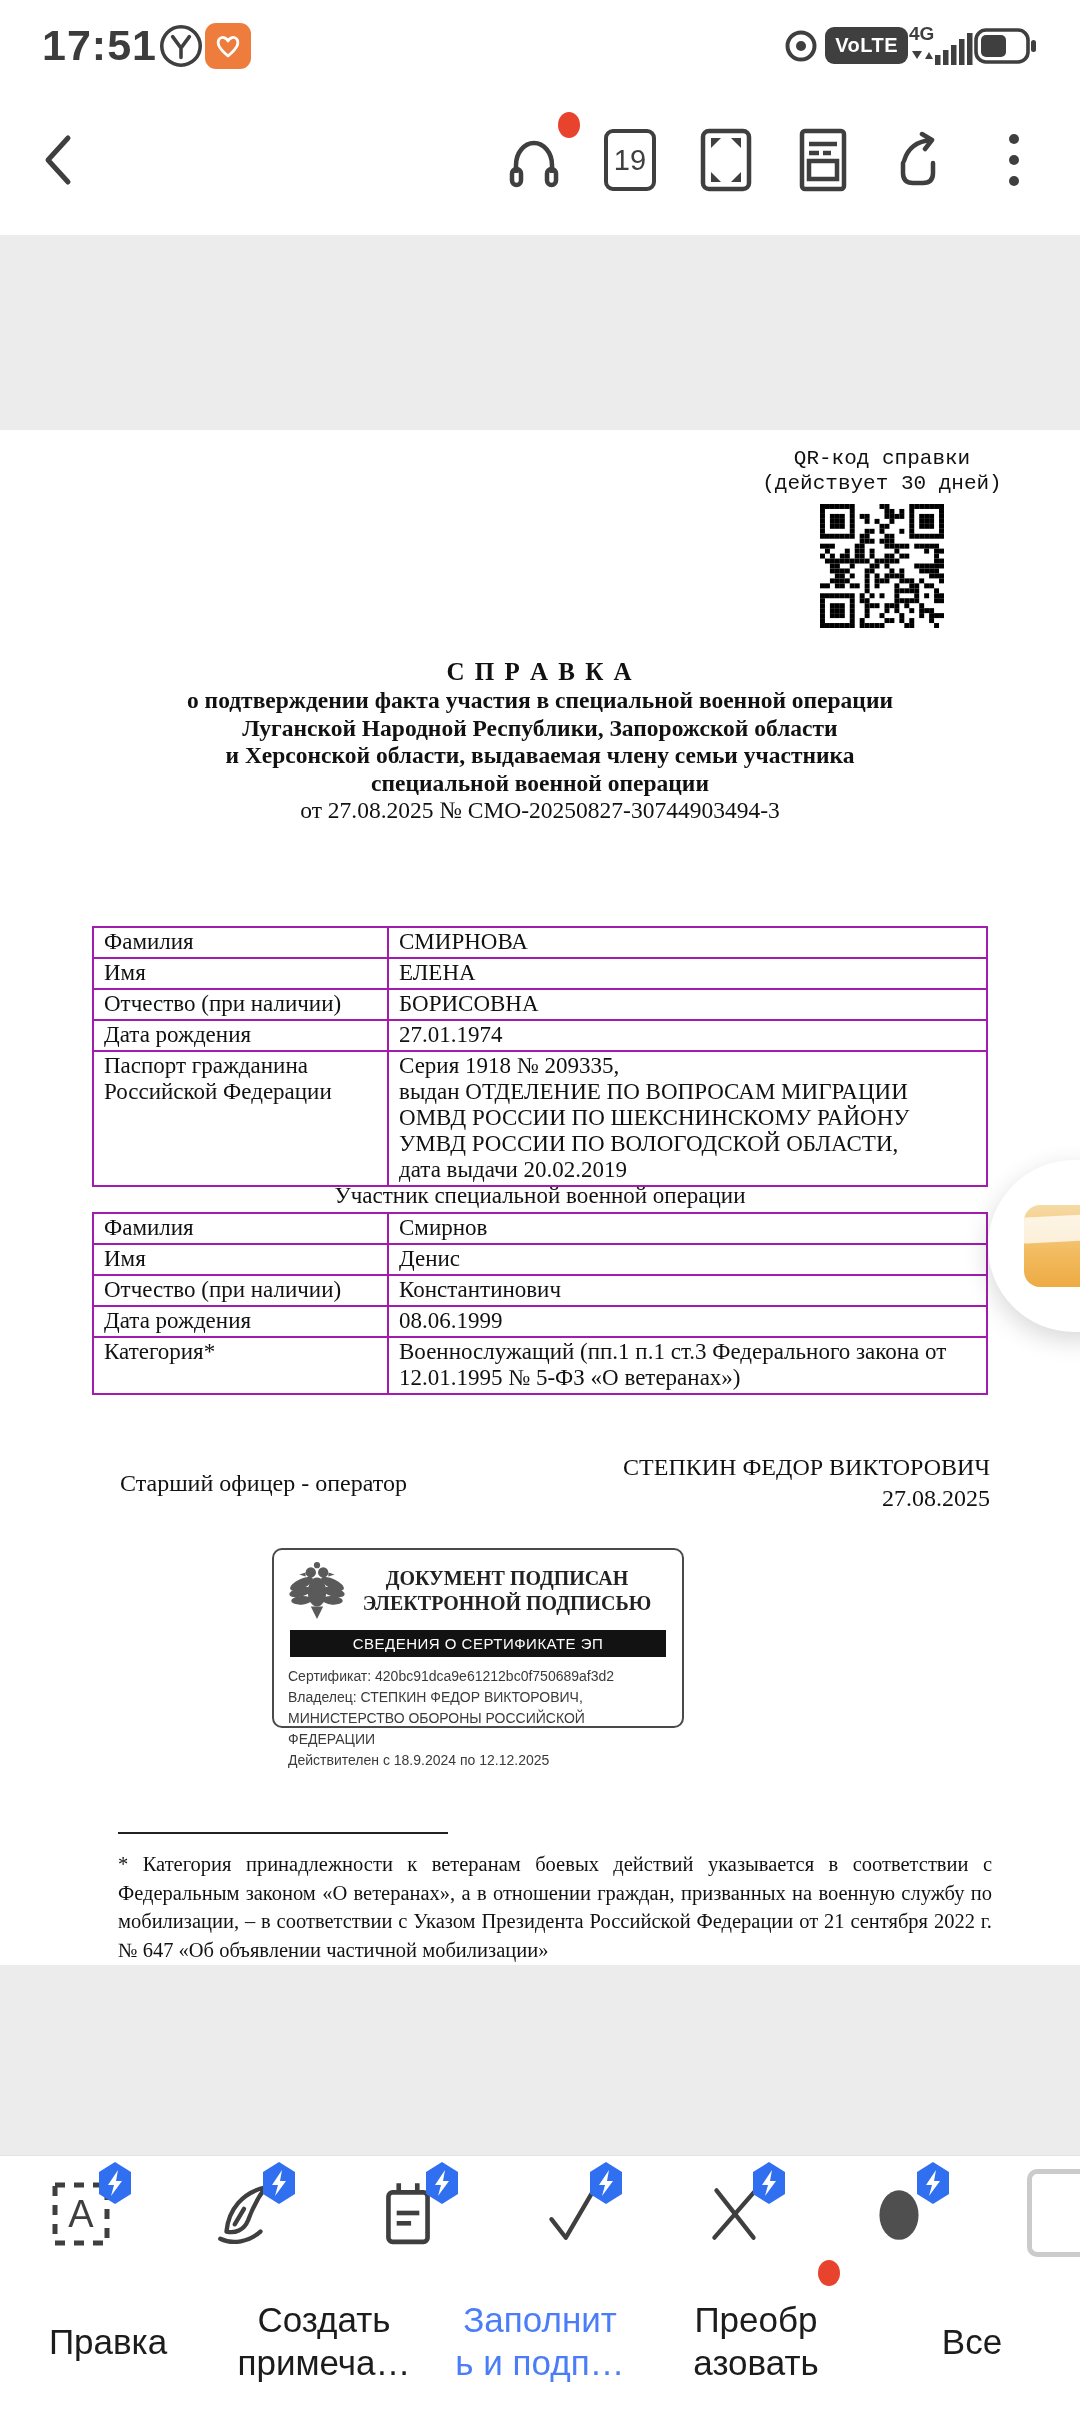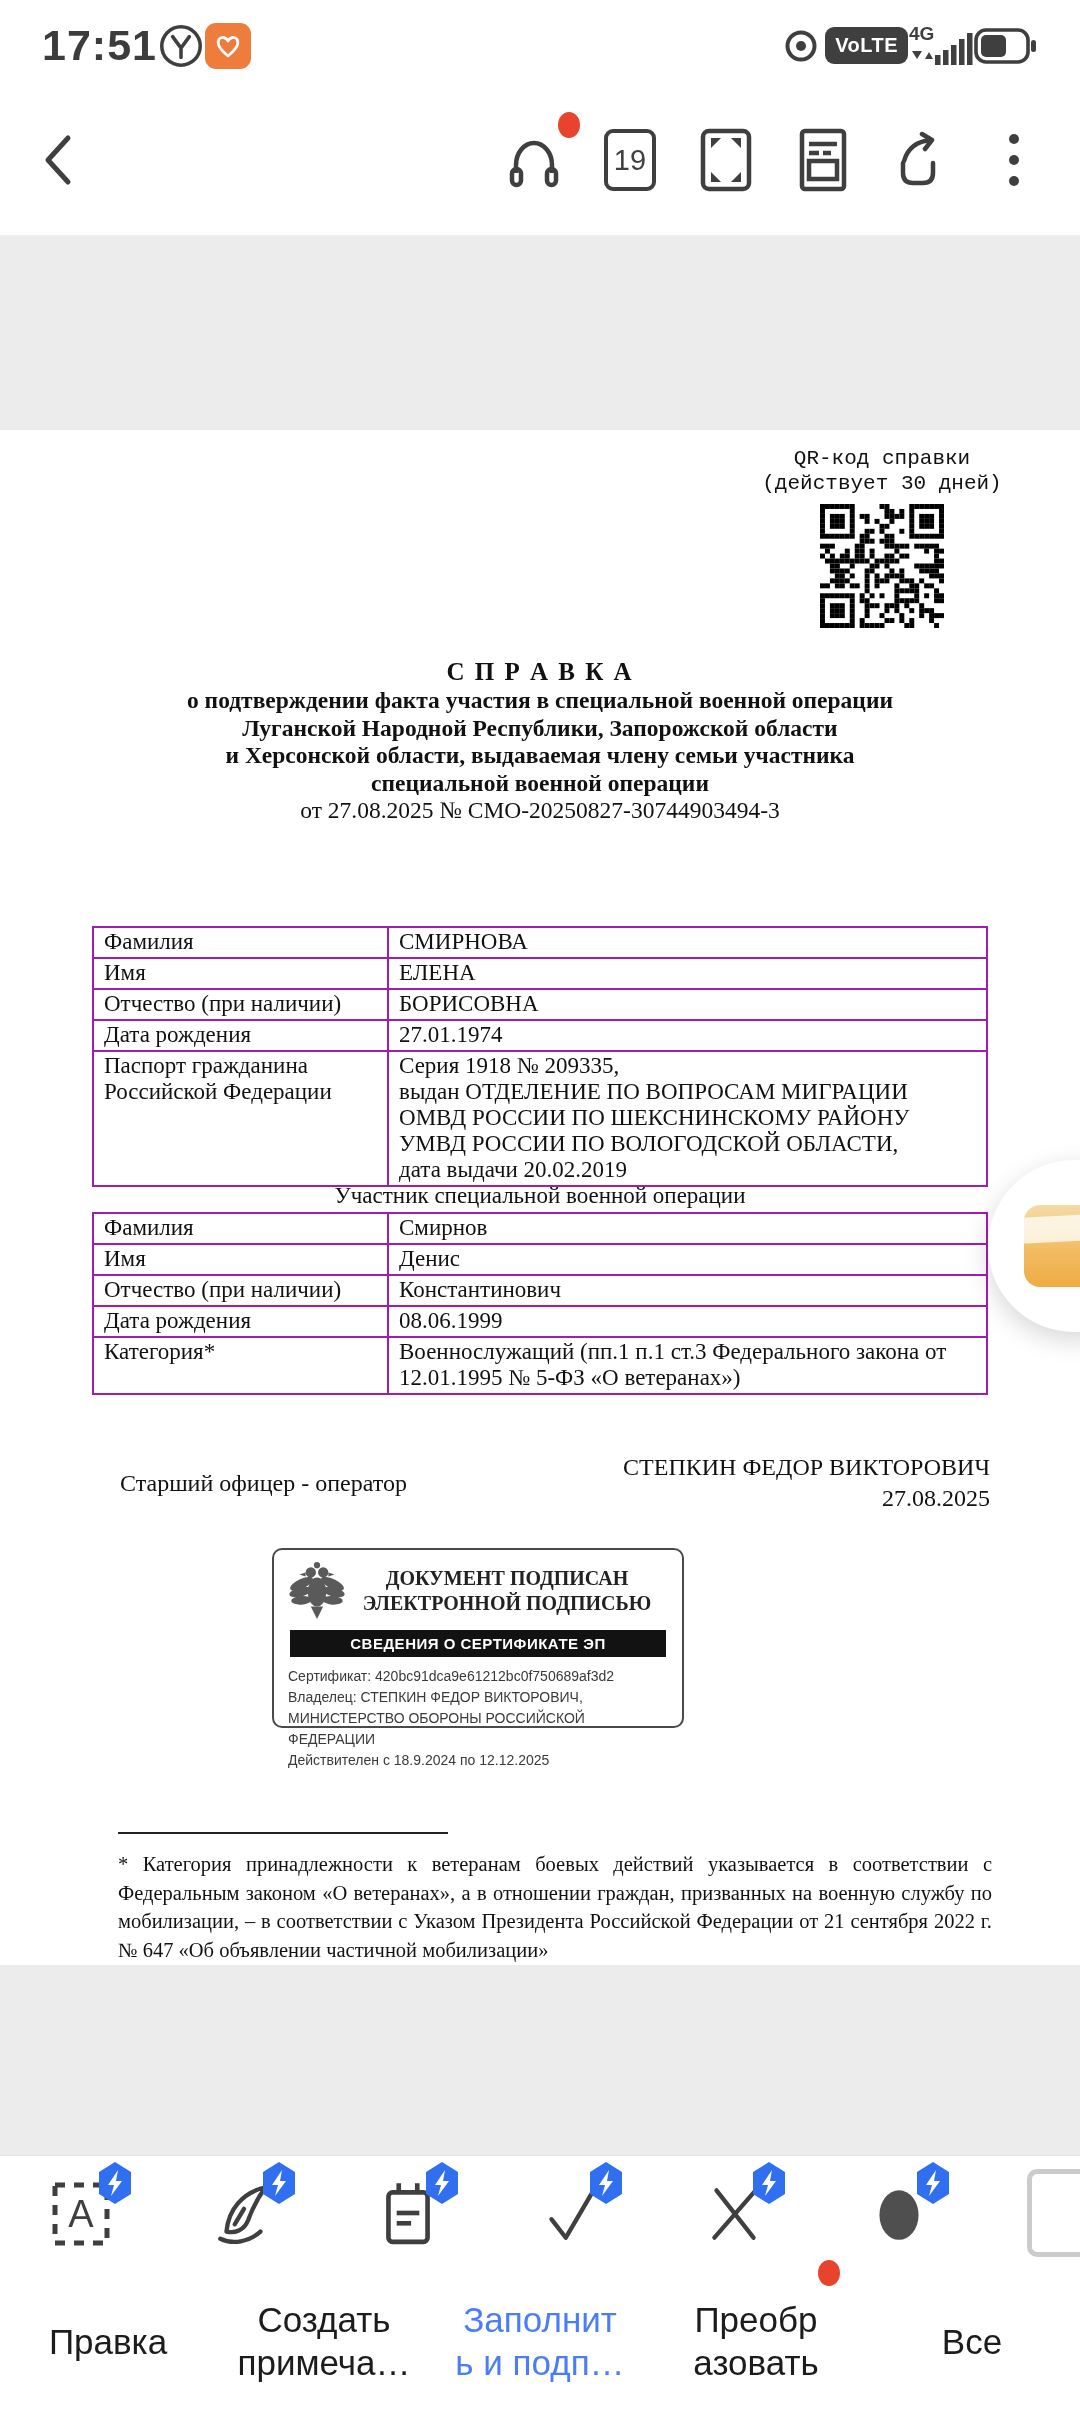--- a/index.html
+++ b/index.html
@@ -52,21 +52,21 @@
   .officer-title{font-size:24px;line-height:30px;}
   .sign-right{text-align:right;font-size:24px;line-height:31px;}
   
   .stamp{position:absolute;top:1118px;left:272px;width:412px;height:180px;
     border:2.5px solid #4a4a4a;border-radius:10px;box-sizing:border-box;
     padding:10px 14px;font-family:"Liberation Sans",sans-serif;color:#3a3a3a;}
   .stamp-head{display:flex;align-items:center;}
   .stamp-title{flex:1;text-align:center;font-family:"Liberation Serif",serif;
     font-weight:700;font-size:20px;line-height:25px;color:#222;}
   .stamp-bar{margin:8px 2px 9px;background:#121212;color:#fff;text-align:center;
-    font-size:15px;font-weight:700;padding:5px 16px;letter-spacing:.5px;}
+    font-size:15px;font-weight:400;padding:5px 16px;letter-spacing:.5px;}
   .stamp-info{font-size:14px;line-height:21px;color:#3a3a3a;}
   
   .footnote{position:absolute;top:1402px;left:118px;right:88px;}
   .footnote-rule{width:330px;border-top:2.5px solid #222;margin-bottom:16px;}
   .footnote-text{font-size:20.5px;line-height:28.5px;text-align:justify;color:#111;}
   
   .float-btn{position:absolute;top:1160px;right:-80px;width:172px;height:172px;
     border-radius:50%;background:#fff;box-shadow:0 8px 26px rgba(0,0,0,.16);
     display:flex;align-items:center;justify-content:center;}
   .float-inner{width:100px;height:82px;border-radius:16px;position:relative;overflow:hidden;

